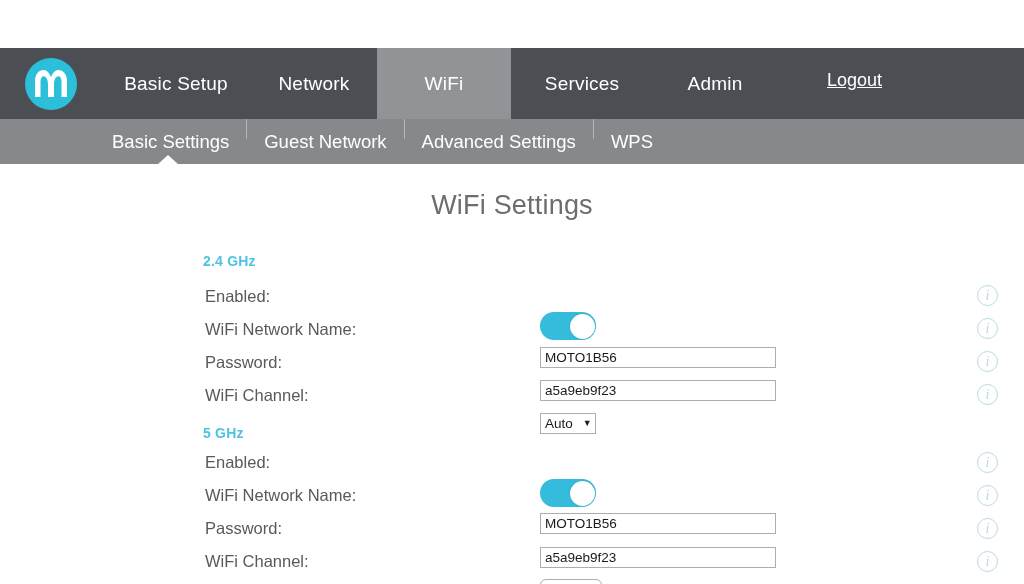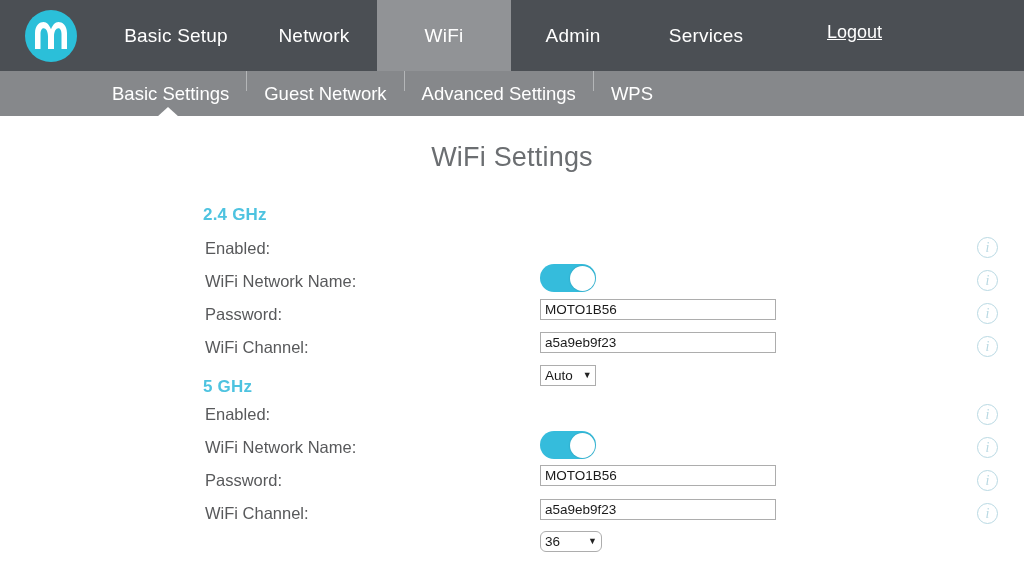--- a/index.html
+++ b/index.html
@@ -11,20 +11,21 @@
     overflow: hidden;
   }
 
   
   .topnav {
     position: relative;
     height: 71px;
     background: #4b4f54;
     display: flex;
     align-items: stretch;
+    margin-top: 48px;
   }
   .logo-wrap {
     width: 101px;
     display: flex;
     align-items: center;
     justify-content: center;
     flex: none;
   }
   .logo {
     width: 52px; height: 52px;
@@ -117,21 +118,21 @@
   }
 
   .form {
     position: relative;
     margin-top: 28px;
   }
   .band-heading {
     position: absolute;
     left: 203px;
     color: #4ec3e0;
-    font-size: 17px;
+    font-size: 14px;
     font-weight: bold;
     letter-spacing: .2px;
   }
   .row-label {
     position: absolute;
     left: 205px;
     color: #58595b;
     font-size: 16.5px;
     white-space: nowrap;
   }
@@ -219,22 +220,22 @@
                  C15 10 12.8 7.2 10.7 7.2 C9 7.2 7.5 9 7.5 13
                  L7.5 28 Z" fill="#ffffff"></path>
       </svg>
     </div>
   </div>
 
   <div class="topnav-items">
     <div class="topnav-item tn-basic">Basic Setup</div>
     <div class="topnav-item tn-network">Network</div>
     <div class="topnav-item tn-wifi">WiFi</div>
+    <div class="topnav-item tn-services">Services</div>
     <div class="topnav-item tn-admin">Admin</div>
-    <div class="topnav-item tn-services">Services</div>
     <div class="topnav-logout">Logout</div>
   </div>
 </div>
 
 <div class="subnav">
   <div class="subnav-item">Basic Settings</div>
   <div class="subnav-sep"></div>
   <div class="subnav-item">Guest Network</div>
   <div class="subnav-sep"></div>
   <div class="subnav-item">Advanced Settings</div>

